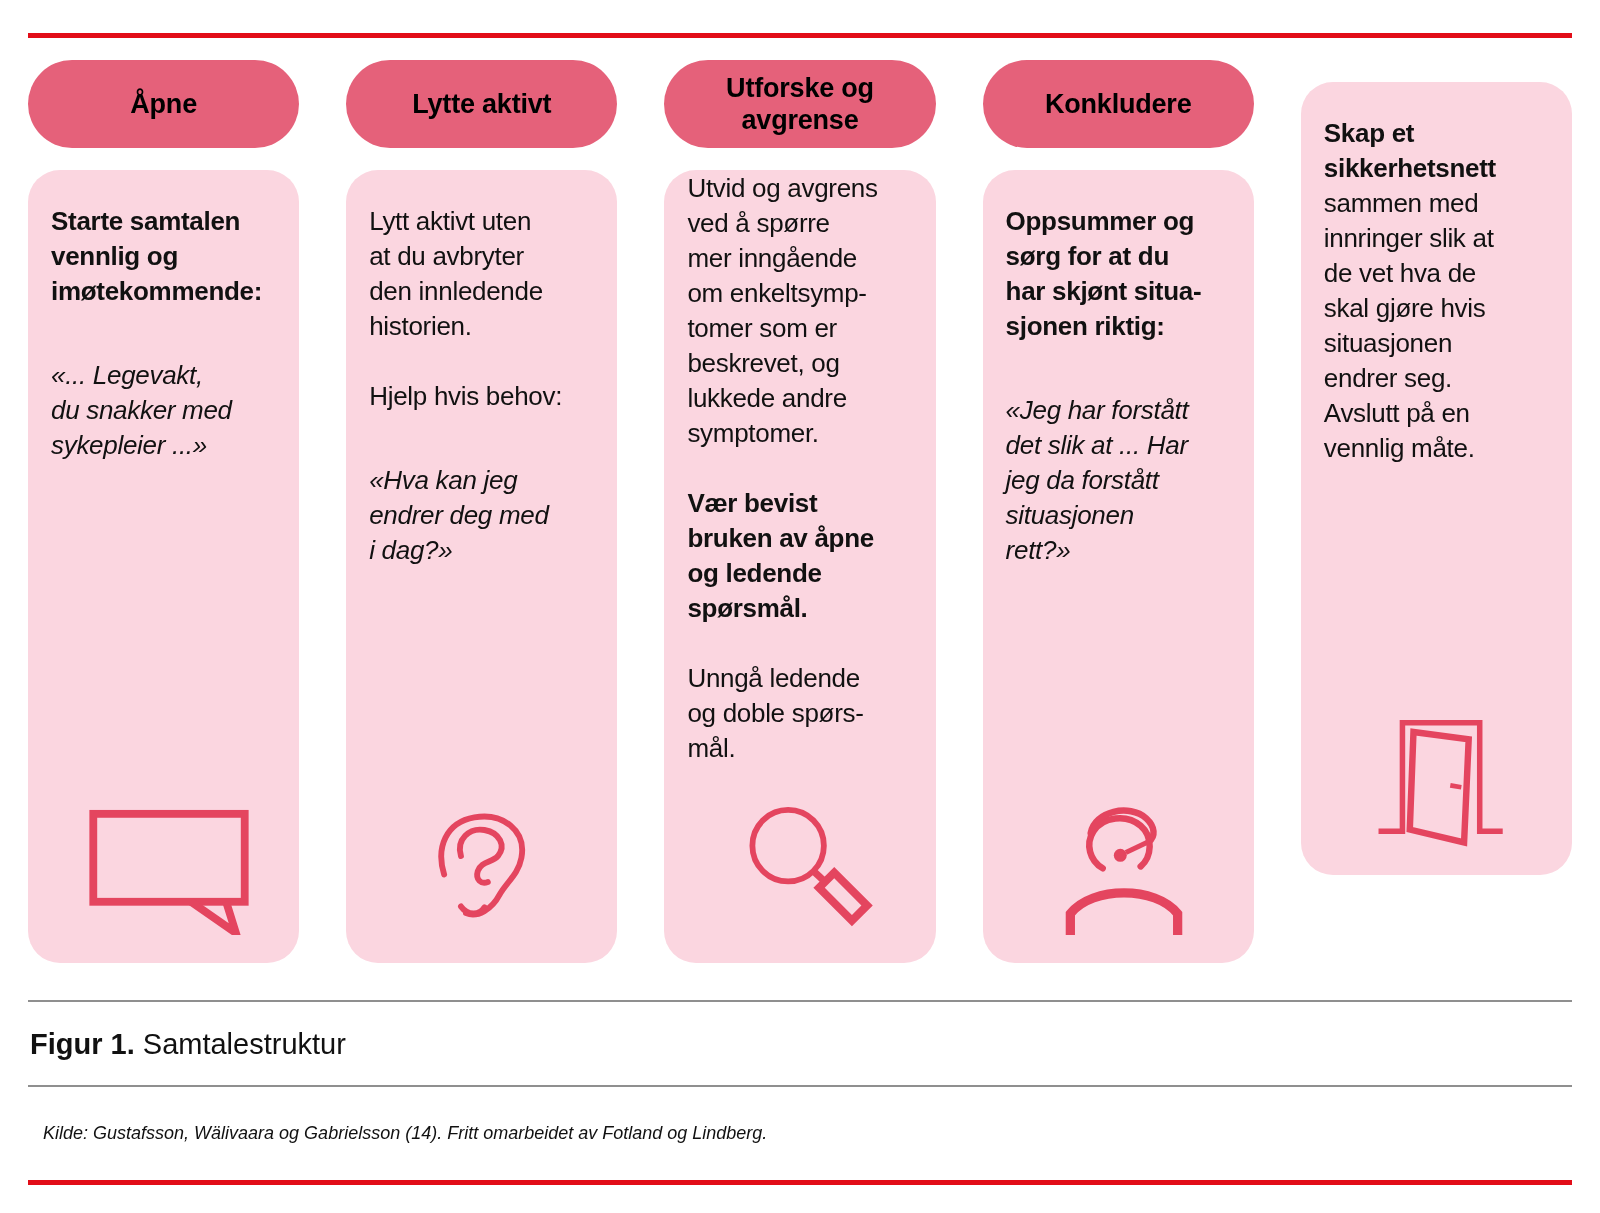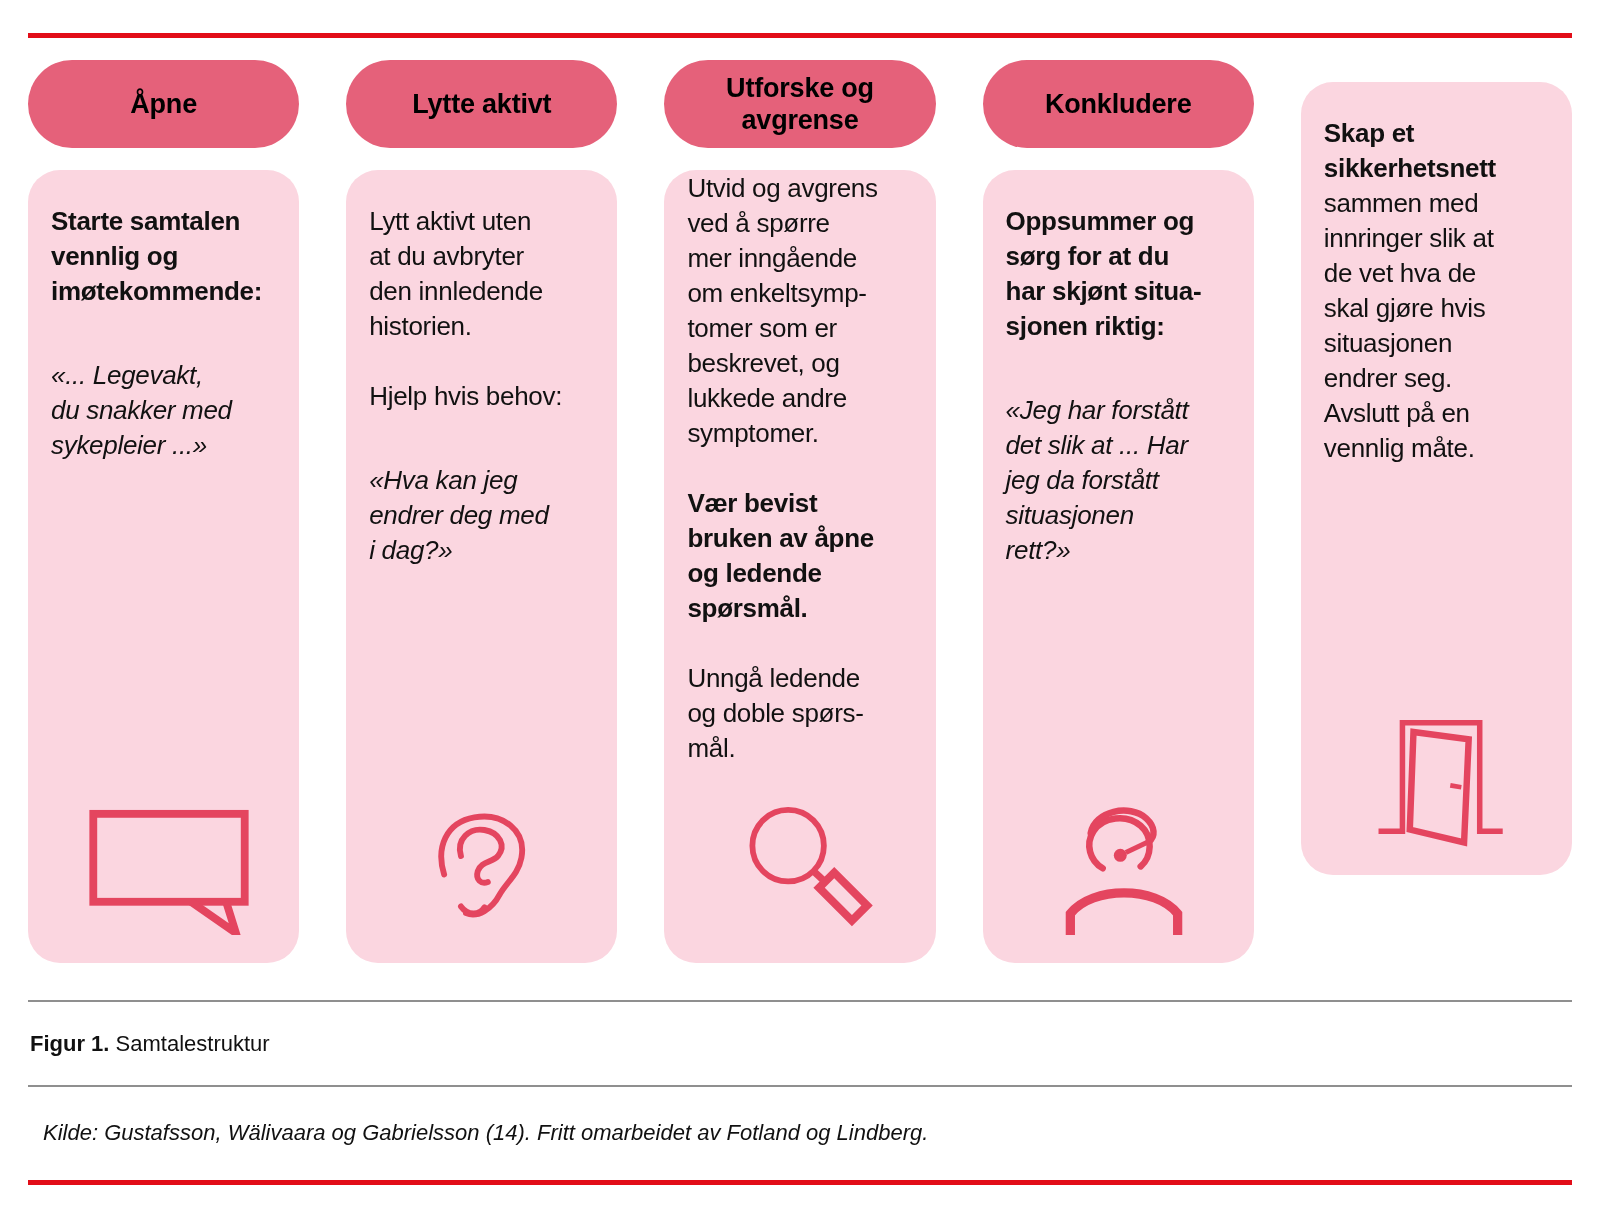--- a/index.html
+++ b/index.html
@@ -33,24 +33,24 @@
     letter-spacing:-0.3px;color:var(--text);
   }
   .para.bold{font-weight:700;}
   .para.italic{font-style:italic;margin-top:14px;}
   .para.attach{margin-top:-35px;}
   .icon-wrap{
     margin-top:auto;display:flex;justify-content:center;align-items:flex-end;
     color:var(--icon);padding-bottom:4px;
   }
   .caption-rule{height:2px;background:var(--divider);margin-top:37px;}
-  .figcap{padding:25px 2px 24px;font-size:22px;line-height:34px;}
+  .figcap{padding:25px 2px 24px;font-size:29px;line-height:34px;}
   .figcap .lbl{font-weight:700;}
   .kilde{
-    font-style:italic;font-size:22px;line-height:32px;
+    font-style:italic;font-size:18px;line-height:32px;
     padding:30px 0 31px 15px;
   }
   .bottom-rule{height:5px;background:var(--rule);}
 </style>
 </head>
 <body>
 
 <div class="page">
 
   <div class="rule-red"></div>

